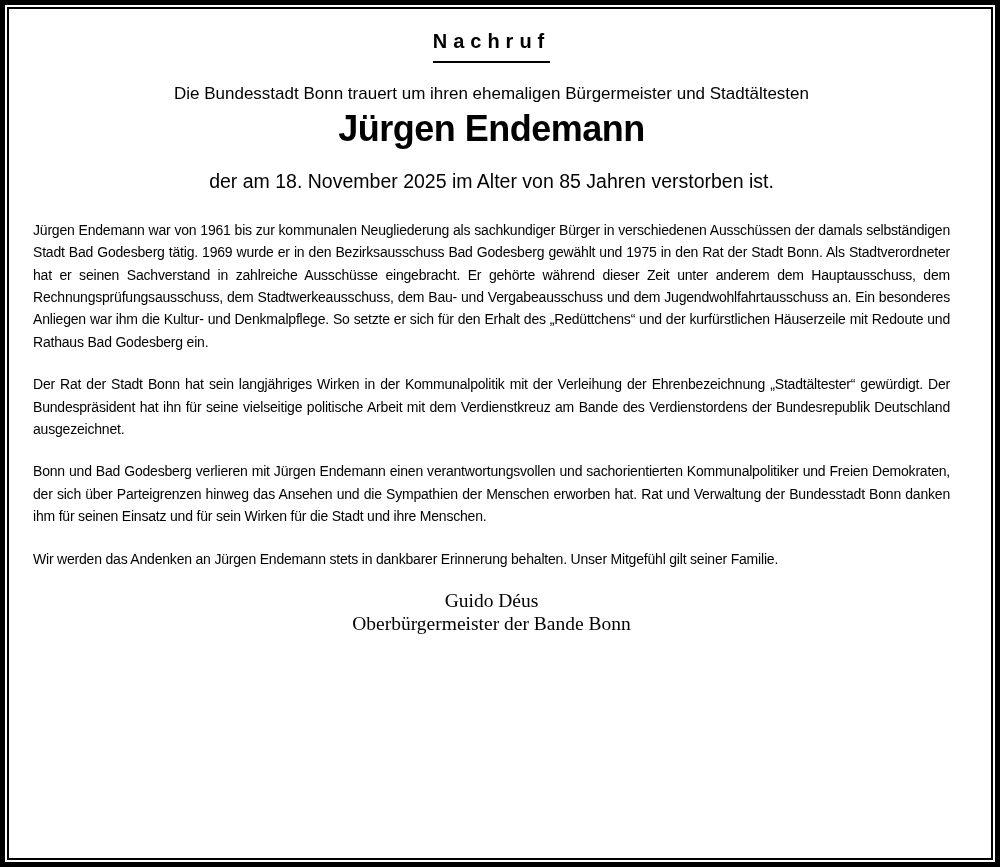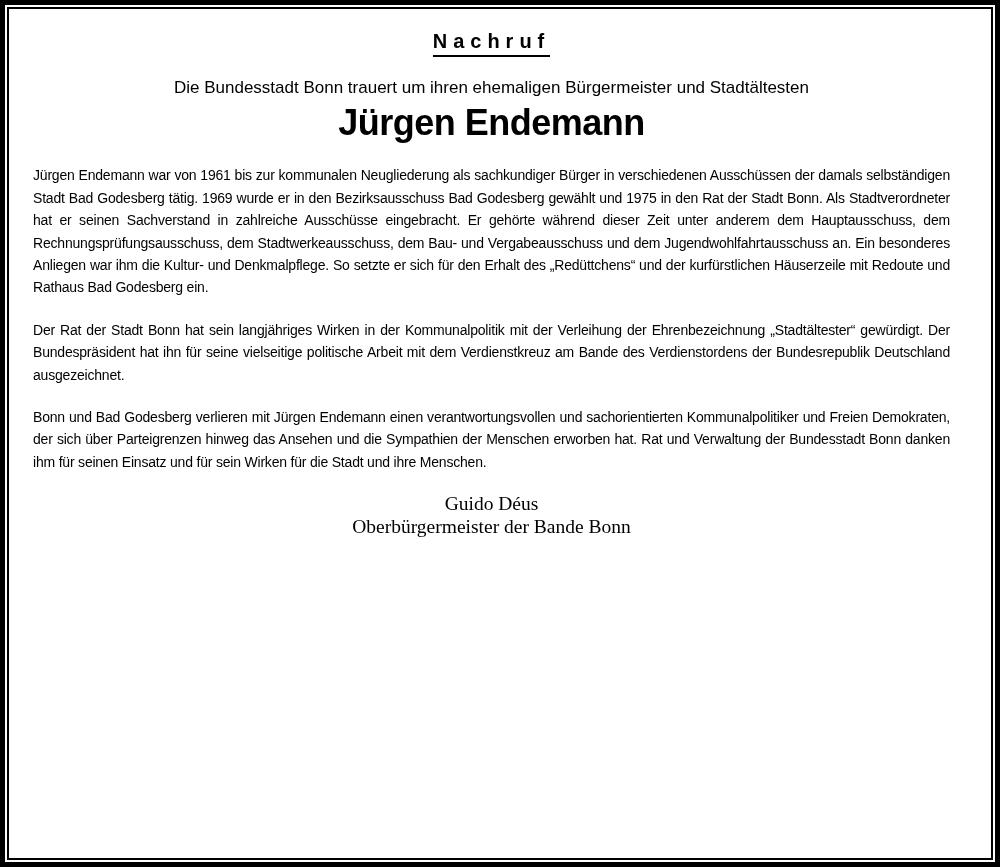--- a/index.html
+++ b/index.html
@@ -34,21 +34,21 @@
     text-align: center;
     margin-bottom: 20px;
   }
   .notice-title {
     display: inline-block;
     font-size: 20px;
     font-weight: bold;
     letter-spacing: 6px;
     line-height: 1.15;
     border-bottom: 2px solid var(--frame);
-    padding-bottom: 2px;
+    padding-bottom: 8px;
   }
   .intro {
     text-align: center;
     font-size: 17px;
     line-height: 22.4px;
     margin-bottom: 1px;
   }
   .deceased-name {
     text-align: center;
     font-size: 36px;
@@ -86,28 +86,30 @@
     <div class="content">
 
       <div class="title-row">
         <span class="notice-title">Nachruf</span>
       </div>
 
       <p class="intro">Die Bundesstadt Bonn trauert um ihren ehemaligen Bürgermeister und Stadtältesten</p>
 
       <div class="deceased-name">Jürgen Endemann</div>
 
+      <p class="dateline">der am 18. November 2025 im Alter von 85 Jahren verstorben ist.</p>
 
       <p class="body-para">Jürgen Endemann war von 1961 bis zur kommunalen Neugliederung als sachkundiger Bürger in verschiedenen Ausschüssen der damals selbständigen Stadt Bad Godesberg tätig. 1969 wurde er in den Bezirksausschuss Bad Godesberg gewählt und 1975 in den Rat der Stadt Bonn. Als Stadtverordneter hat er seinen Sachverstand in zahlreiche Ausschüsse eingebracht. Er gehörte während dieser Zeit unter anderem dem Hauptausschuss, dem Rechnungsprüfungsausschuss, dem Stadtwerkeausschuss, dem Bau- und Vergabeausschuss und dem Jugendwohlfahrtausschuss an. Ein besonderes Anliegen war ihm die Kultur- und Denkmalpflege. So setzte er sich für den Erhalt des „Redüttchens“ und der kurfürstlichen Häuserzeile mit Redoute und Rathaus Bad Godesberg ein.</p>
 
 
       <p class="body-para">Der Rat der Stadt Bonn hat sein langjähriges Wirken in der Kommunalpolitik mit der Verleihung der Ehrenbezeichnung „Stadtältester“ gewürdigt. Der Bundespräsident hat ihn für seine vielseitige politische Arbeit mit dem Verdienstkreuz am Bande des Verdienstordens der Bundesrepublik Deutschland ausgezeichnet.</p>
 
       <p class="body-para">Bonn und Bad Godesberg verlieren mit Jürgen Endemann einen verantwortungsvollen und sachorientierten Kommunalpolitiker und Freien Demokraten, der sich über Parteigrenzen hinweg das Ansehen und die Sympathien der Menschen erworben hat. Rat und Verwaltung der Bundesstadt Bonn danken ihm für seinen Einsatz und für sein Wirken für die Stadt und ihre Menschen.</p>
 
+      <p class="body-para">Wir werden das Andenken an Jürgen Endemann stets in dankbarer Erinnerung behalten. Unser Mitgefühl gilt seiner Familie.</p>
 
       <div class="signature">
         <div>Guido Déus</div>
         <div>Oberbürgermeister der Bande Bonn</div>
       </div>
 
     </div>
   </div>
 </div>
 

